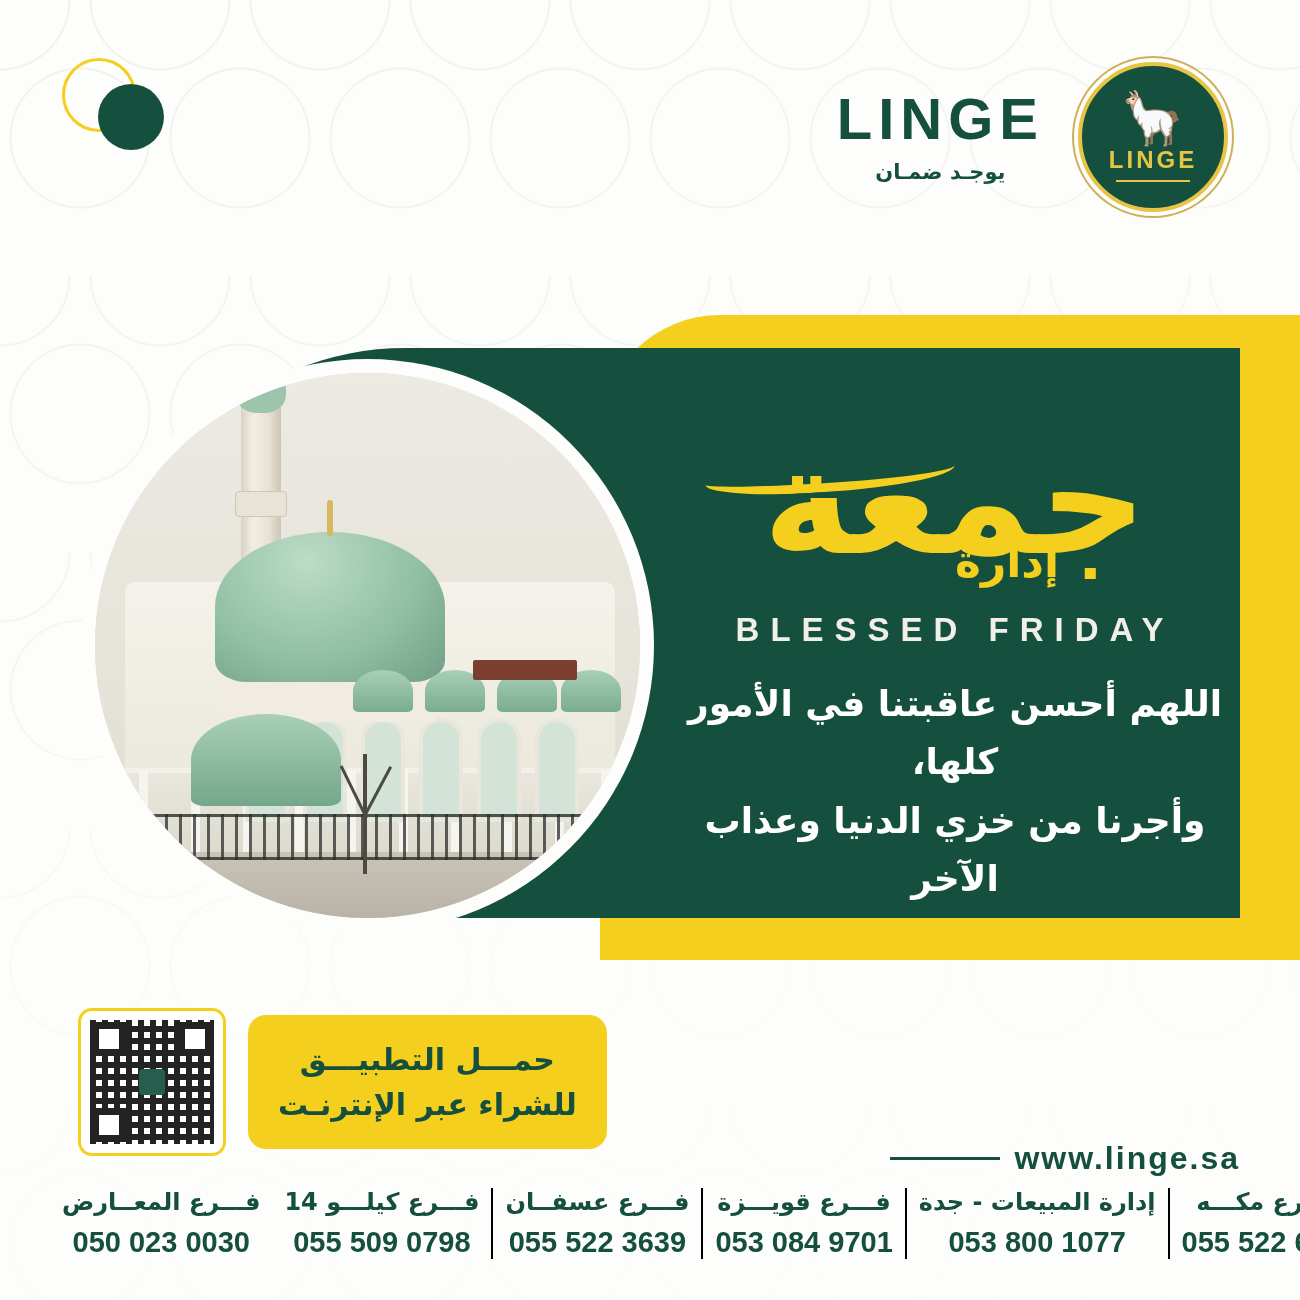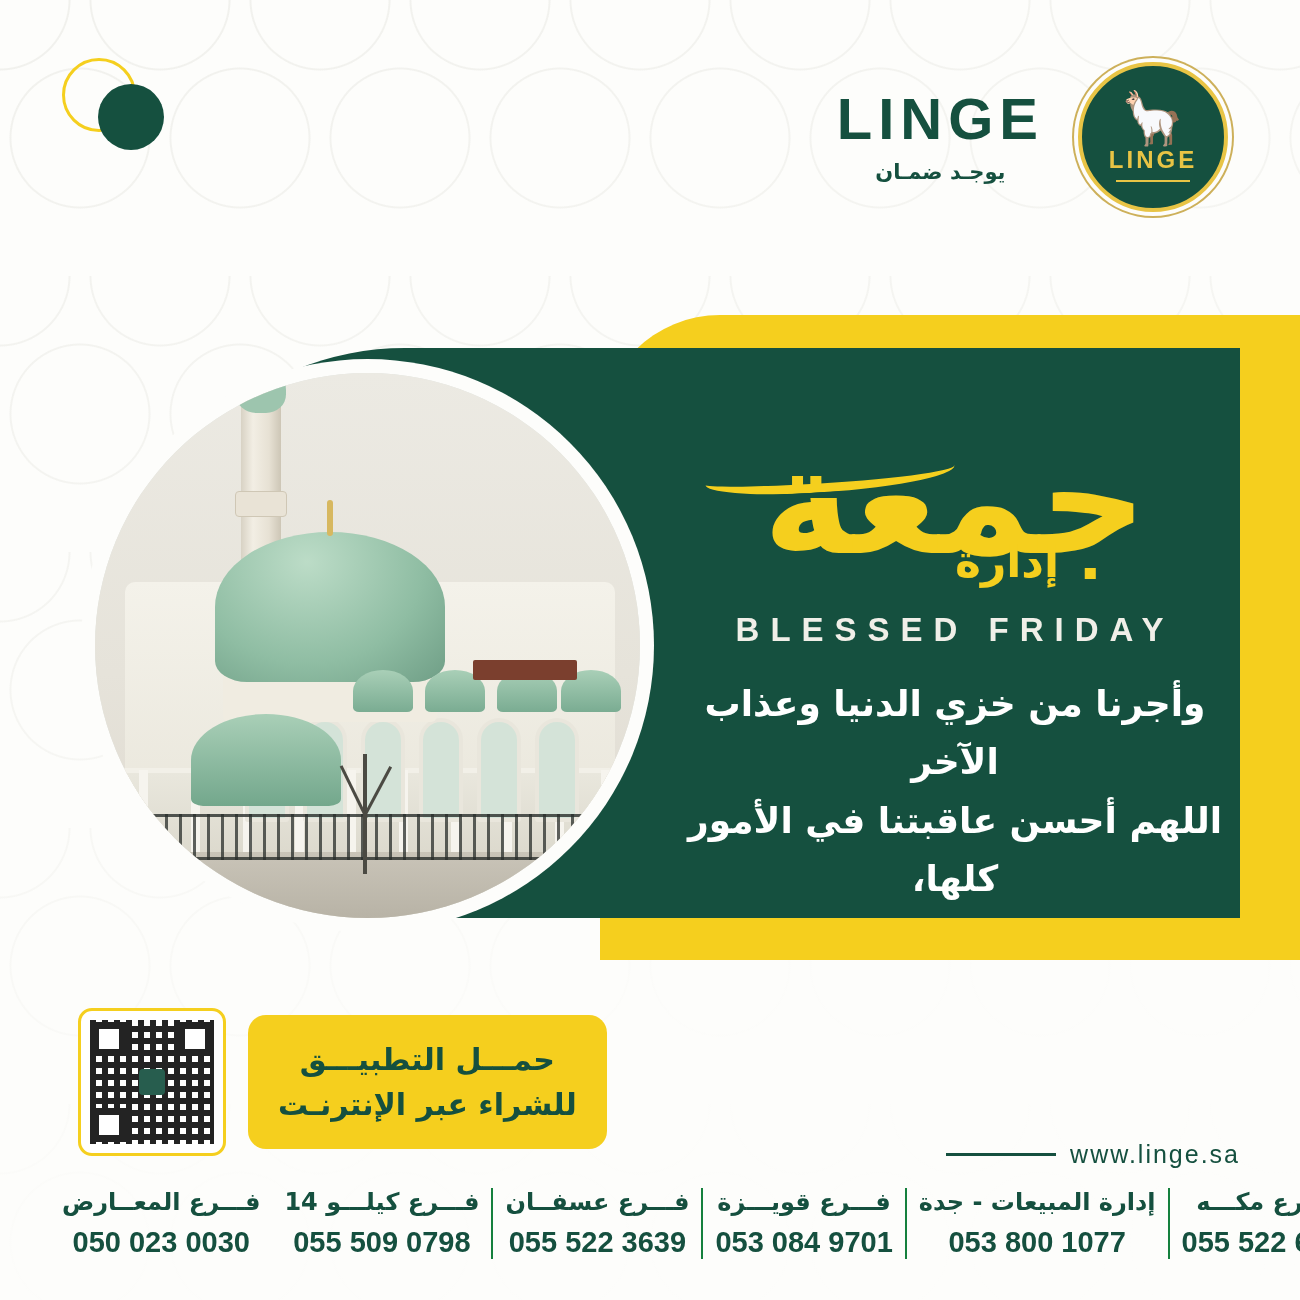--- a/index.html
+++ b/index.html
@@ -288,32 +288,32 @@
     width: 26px; height: 26px; background: #15503f; border-radius: 4px;
   }
 
   
   .site-row {
     position: absolute; right: 60px; top: 1140px;
     display: flex; align-items: center; gap: 14px;
   }
   .site-text {
     font-family: "Liberation Sans", sans-serif;
-    font-size: 25px; font-weight: 400; letter-spacing: 2px; color: #15503f;
+    font-size: 32px; font-weight: 700; letter-spacing: 2px; color: #15503f;
   }
   .site-rule { width: 110px; height: 3px; background: #15503f; }
 
   
   .branches {
     position: absolute; left: 50px; right: 62px; top: 1188px;
     display: flex; flex-direction: row-reverse; justify-content: space-between;
     direction: rtl;
   }
   .branch { text-align: center; padding: 0 12px; }
-  .branch + .branch { border-right: 2px solid #15803d; }
+  .branch + .branch { border-right: 2px solid #000000; }
   .branch-name {
     font-size: 24px; font-weight: 700; color: #15503f; white-space: nowrap;
   }
   .branch-phone {
     margin-top: 10px;
     font-family: "Liberation Sans", sans-serif;
     font-size: 29px; font-weight: 700; color: #15503f; white-space: nowrap;
     direction: ltr;
   }
 </style>
@@ -385,22 +385,22 @@
   </div>
 
   <div class="greet">
     <div class="jumaa-wrap">
       <div class="swoosh"></div>
       <span class="jumaa">جمعة</span>
       <span class="mubaraka">إدارة</span>
     </div>
     <div class="blessed">BLESSED FRIDAY</div>
     <div class="dua">
+      <div>اللهم أحسن عاقبتنا في الأمور كلها،</div>
       <div>وأجرنا من خزي الدنيا وعذاب الآخر</div>
-      <div>اللهم أحسن عاقبتنا في الأمور كلها،</div>
     </div>
   </div>
 
   <div class="app-row">
     <div class="qr-box">
       <div class="qr">
         <div class="qr-eye tl"></div>
         <div class="qr-eye tr"></div>
         <div class="qr-eye bl"></div>
         <div class="qr-center"></div>

